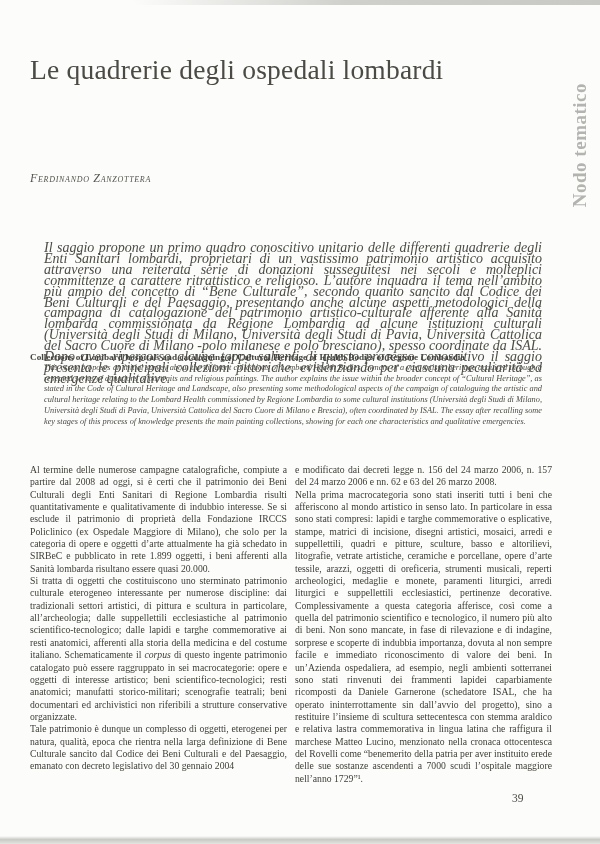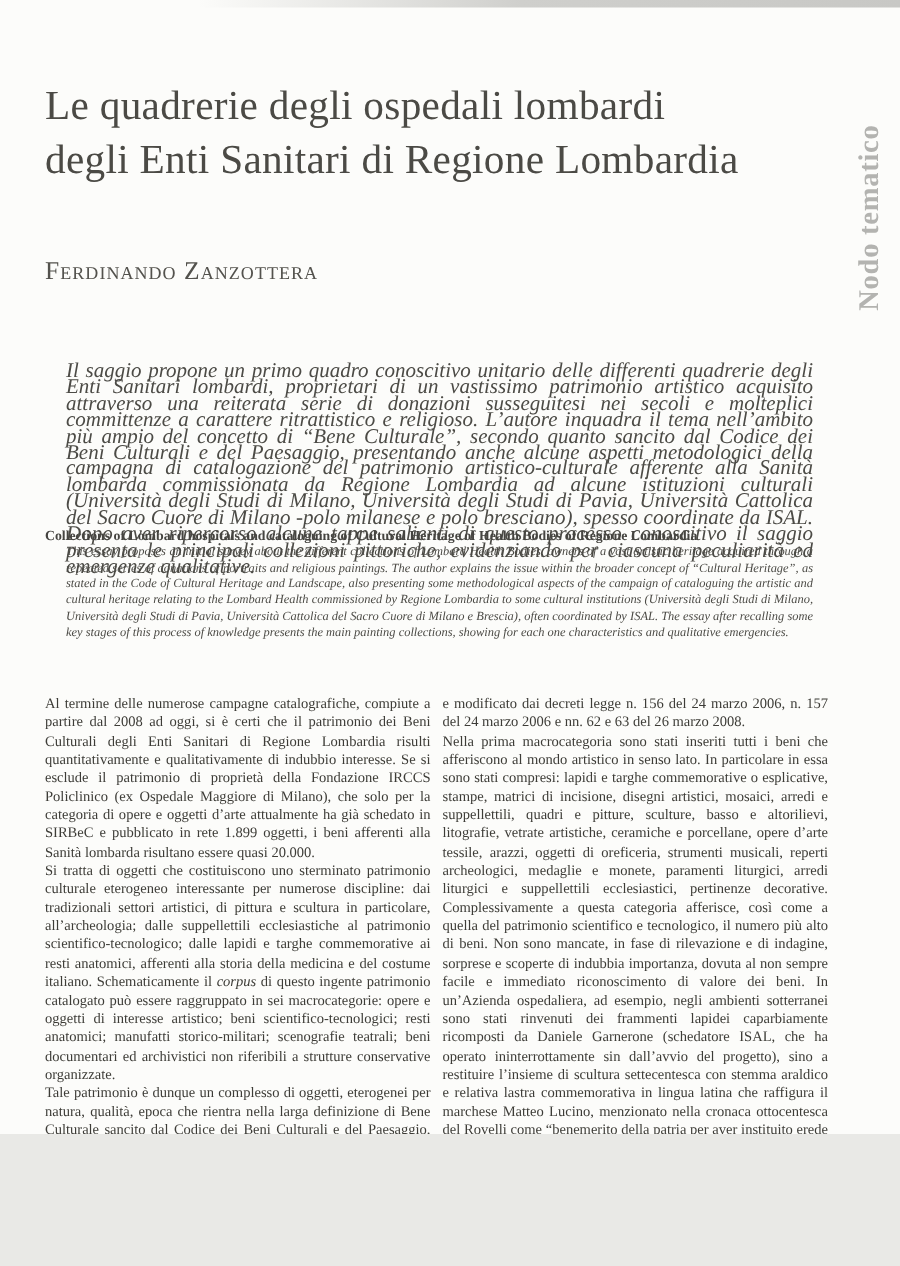--- a/index.html
+++ b/index.html
@@ -1,37 +1,37 @@
 <!DOCTYPE html>
 <html><head>
 <meta charset="utf-8">
 <style>
   html,body { margin:0; padding:0; background:#e9e9e6; }
   .page {
-    position:relative; width:600px; height:756px; margin:0 auto;
+    position:relative; width:600px; height:844px; margin:0 auto;
     background:#fcfcfa; overflow:hidden;
     font-family:"Liberation Serif", serif; color:#3d3c37;
   }
   .scan-edge-top {
     position:absolute; top:0; left:0; width:600px; height:5px;
     background:linear-gradient(to right, rgba(207,207,204,0) 22%, #cfcfcc 58%, #c8c8c5 100%);
   }
   .scan-edge-bottom {
     position:absolute; top:836px; left:0; width:600px; height:8px;
     background:linear-gradient(to bottom, #fcfcfa 0%, #c9c9c6 45%, #e4e4e1 100%);
   }
   .title {
     position:absolute; left:30px; top:52px; width:505px; margin:0;
     font-size:27.5px; line-height:36px; font-weight:400;
     letter-spacing:0.2px; color:#4b4a45;
   }
   .title .line { display:block; white-space:pre-wrap; }
   .author {
     position:absolute; left:30px; top:171px;
-    font-variant:small-caps; font-size:17px; letter-spacing:0.7px; color:#53524d;
+    font-variant:small-caps; font-size:12px; letter-spacing:0.7px; color:#53524d;font-style:italic;
   }
   .sidebar-label {
     position:absolute; right:9px; top:83px;
     writing-mode:vertical-rl; transform:rotate(180deg);
     font-size:19px; font-weight:700; letter-spacing:0.5px; color:#b3b3b0;
   }
   .abstract-it {
     position:absolute; left:44px; top:243px; width:498px; margin:0;
     font-style:italic; font-size:14px; line-height:10.9px;
     text-align:justify; color:#4c4b46;
@@ -62,39 +62,38 @@
 </style>
 </head>
 <body>
 
 <div class="page">
 
   <div class="scan-edge-top"></div>
 
   <h1 class="title">
     <span class="line">Le quadrerie degli ospedali lombardi</span>
-    <span class="line">degli Enti Sanitari di Regione Lombardia</span>
   </h1>
 
   <div class="author">Ferdinando Zanzottera</div>
 
   <div class="sidebar-label">Nodo tematico</div>
 
   <p class="abstract-it">Il saggio propone un primo quadro conoscitivo unitario delle differenti quadrerie degli Enti Sanitari lombardi, proprietari di un vastissimo patrimonio artistico acquisito attraverso una reiterata serie di donazioni susseguitesi nei secoli e molteplici committenze a carattere ritrattistico e religioso. L’autore inquadra il tema nell’ambito più ampio del concetto di “Bene Culturale”, secondo quanto sancito dal Codice dei Beni Culturali e del Paesaggio, presentando anche alcune aspetti metodologici della campagna di catalogazione del patrimonio artistico-culturale afferente alla Sanità lombarda commissionata da Regione Lombardia ad alcune istituzioni culturali (Università degli Studi di Milano, Università degli Studi di Pavia, Università Cattolica del Sacro Cuore di Milano -polo milanese e polo bresciano), spesso coordinate da ISAL. Dopo aver ripercorso alcune tappe salienti di questo processo conoscitivo il saggio presenta le principali collezioni pittoriche, evidenziando per ciascuna peculiarità ed emergenze qualitative.</p>
 
   <h2 class="abstract-en-heading">Collections of Lombard hospitals and cataloguing of Cultural Heritage of Health Bodies of Regione Lombardia</h2>
 
   <p class="abstract-en">This essay proposes an initial survey about the different collections of Lombard Health Bodies, owners of a vast artistic heritage acquired through a repeated series of donations of portraits and religious paintings. The author explains the issue within the broader concept of “Cultural Heritage”, as stated in the Code of Cultural Heritage and Landscape, also presenting some methodological aspects of the campaign of cataloguing the artistic and cultural heritage relating to the Lombard Health commissioned by Regione Lombardia to some cultural institutions (Università degli Studi di Milano, Università degli Studi di Pavia, Università Cattolica del Sacro Cuore di Milano e Brescia), often coordinated by ISAL. The essay after recalling some key stages of this process of knowledge presents the main painting collections, showing for each one characteristics and qualitative emergencies.</p>
 
   <div class="columns">
 
     <div class="col">
       <p>Al termine delle numerose campagne catalografiche, compiute a partire dal 2008 ad oggi, si è certi che il patrimonio dei Beni Culturali degli Enti Sanitari di Regione Lombardia risulti quantitativamente e qualitativamente di indubbio interesse. Se si esclude il patrimonio di proprietà della Fondazione IRCCS Policlinico (ex Ospedale Maggiore di Milano), che solo per la categoria di opere e oggetti d’arte attualmente ha già schedato in SIRBeC e pubblicato in rete 1.899 oggetti, i beni afferenti alla Sanità lombarda risultano essere quasi 20.000.</p>
       <p><span>Si tratta di oggetti che costituiscono uno sterminato patrimonio culturale eterogeneo interessante per numerose discipline: dai tradizionali settori artistici, di pittura e scultura in particolare, all’archeologia; dalle suppellettili ecclesiastiche al patrimonio scientifico-tecnologico; dalle lapidi e targhe commemorative ai resti anatomici, afferenti alla storia della medicina e del costume italiano. Schematicamente il </span><i>corpus</i><span> di questo ingente patrimonio catalogato può essere raggruppato in sei macrocategorie: opere e oggetti di interesse artistico; beni scientifico-tecnologici; resti anatomici; manufatti storico-militari; scenografie teatrali; beni documentari ed archivistici non riferibili a strutture conservative organizzate.</span></p>
-      <p>Tale patrimonio è dunque un complesso di oggetti, eterogenei per natura, qualità, epoca che rientra nella larga definizione di Bene Culturale sancito dal Codice dei Beni Culturali e del Paesaggio, emanato con decreto legislativo del 25 gennaio 2004</p>
+      <p>Tale patrimonio è dunque un complesso di oggetti, eterogenei per natura, qualità, epoca che rientra nella larga definizione di Bene Culturale sancito dal Codice dei Beni Culturali e del Paesaggio, emanato con decreto legislativo del 30 gennaio 2004</p>
     </div>
 
     <div class="col">
       <p>e modificato dai decreti legge n. 156 del 24 marzo 2006, n. 157 del 24 marzo 2006 e nn. 62 e 63 del 26 marzo 2008.</p>
       <p>Nella prima macrocategoria sono stati inseriti tutti i beni che afferiscono al mondo artistico in senso lato. In particolare in essa sono stati compresi: lapidi e targhe commemorative o esplicative, stampe, matrici di incisione, disegni artistici, mosaici, arredi e suppellettili, quadri e pitture, sculture, basso e altorilievi, litografie, vetrate artistiche, ceramiche e porcellane, opere d’arte tessile, arazzi, oggetti di oreficeria, strumenti musicali, reperti archeologici, medaglie e monete, paramenti liturgici, arredi liturgici e suppellettili ecclesiastici, pertinenze decorative. Complessivamente a questa categoria afferisce, così come a quella del patrimonio scientifico e tecnologico, il numero più alto di beni. Non sono mancate, in fase di rilevazione e di indagine, sorprese e scoperte di indubbia importanza, dovuta al non sempre facile e immediato riconoscimento di valore dei beni. In un’Azienda ospedaliera, ad esempio, negli ambienti sotterranei sono stati rinvenuti dei frammenti lapidei caparbiamente ricomposti da Daniele Garnerone (schedatore ISAL, che ha operato ininterrottamente sin dall’avvio del progetto), sino a restituire l’insieme di scultura settecentesca con stemma araldico e relativa lastra commemorativa in lingua latina che raffigura il marchese Matteo Lucino, menzionato nella cronaca ottocentesca del Rovelli come “benemerito della patria per aver instituito erede delle sue sostanze ascendenti a 7000 scudi l’ospitale maggiore nell’anno 1729”¹.</p>
     </div>
 
   </div>
 
   <div class="page-number">39</div>

